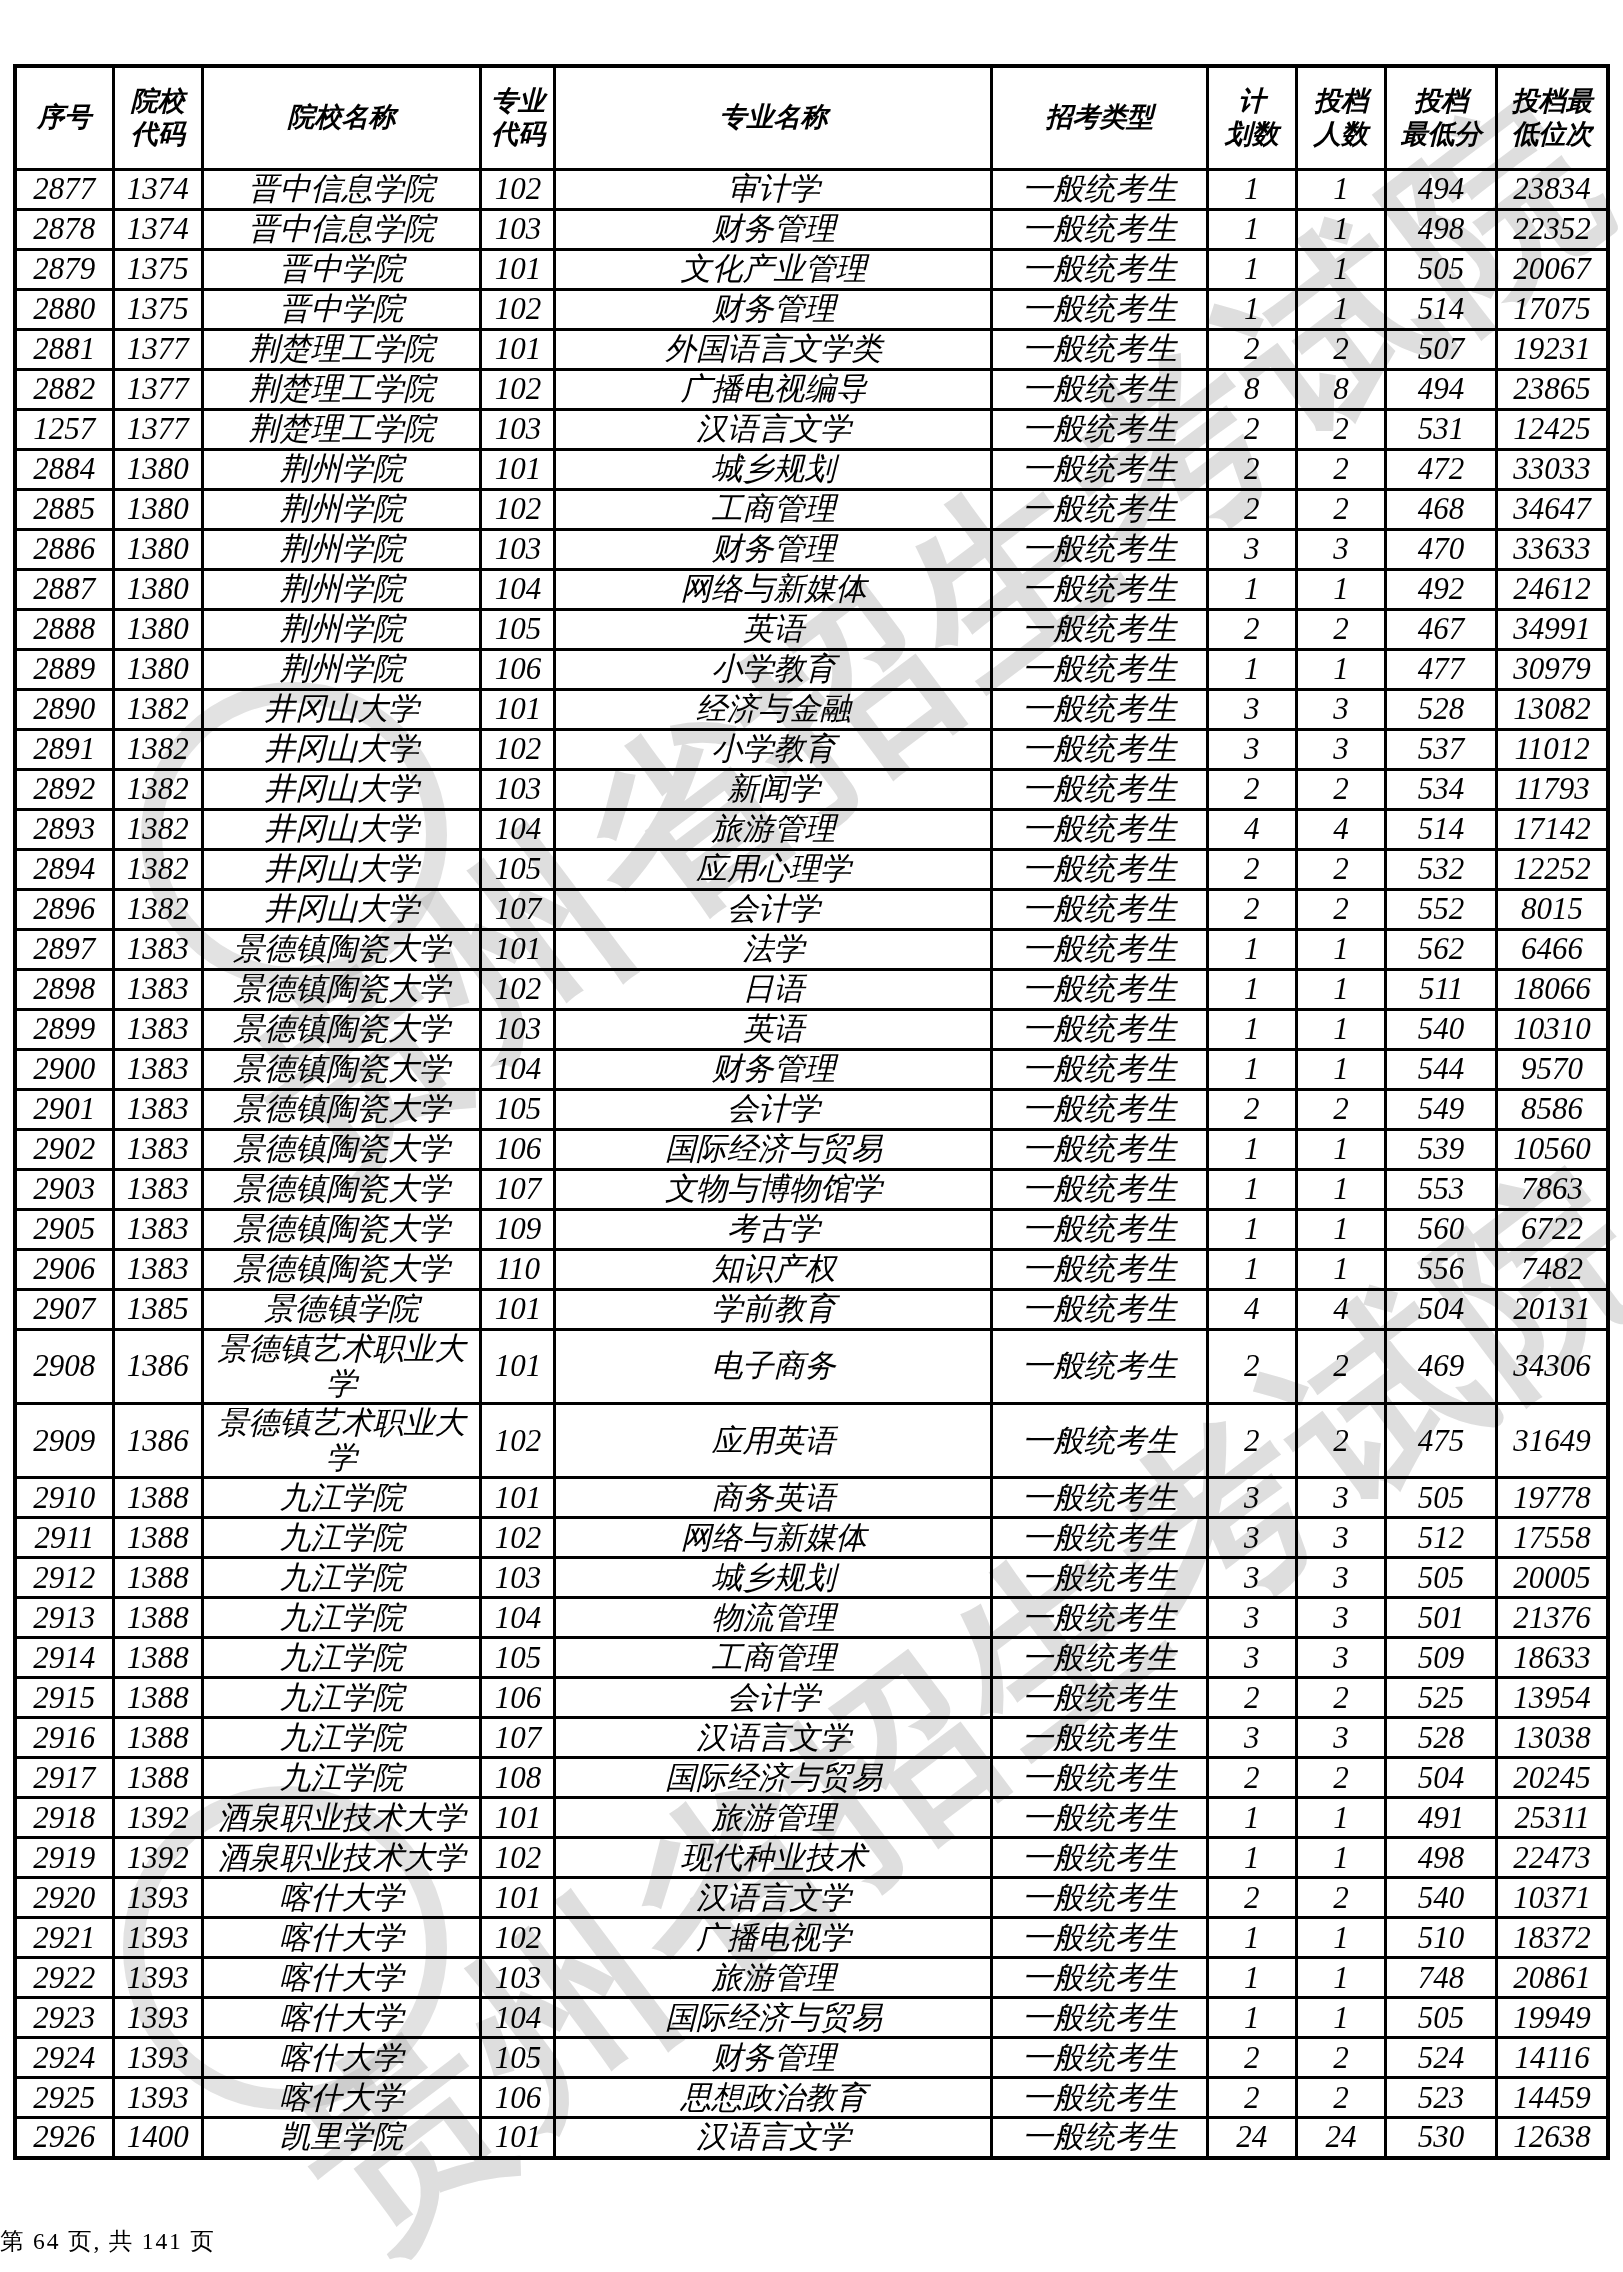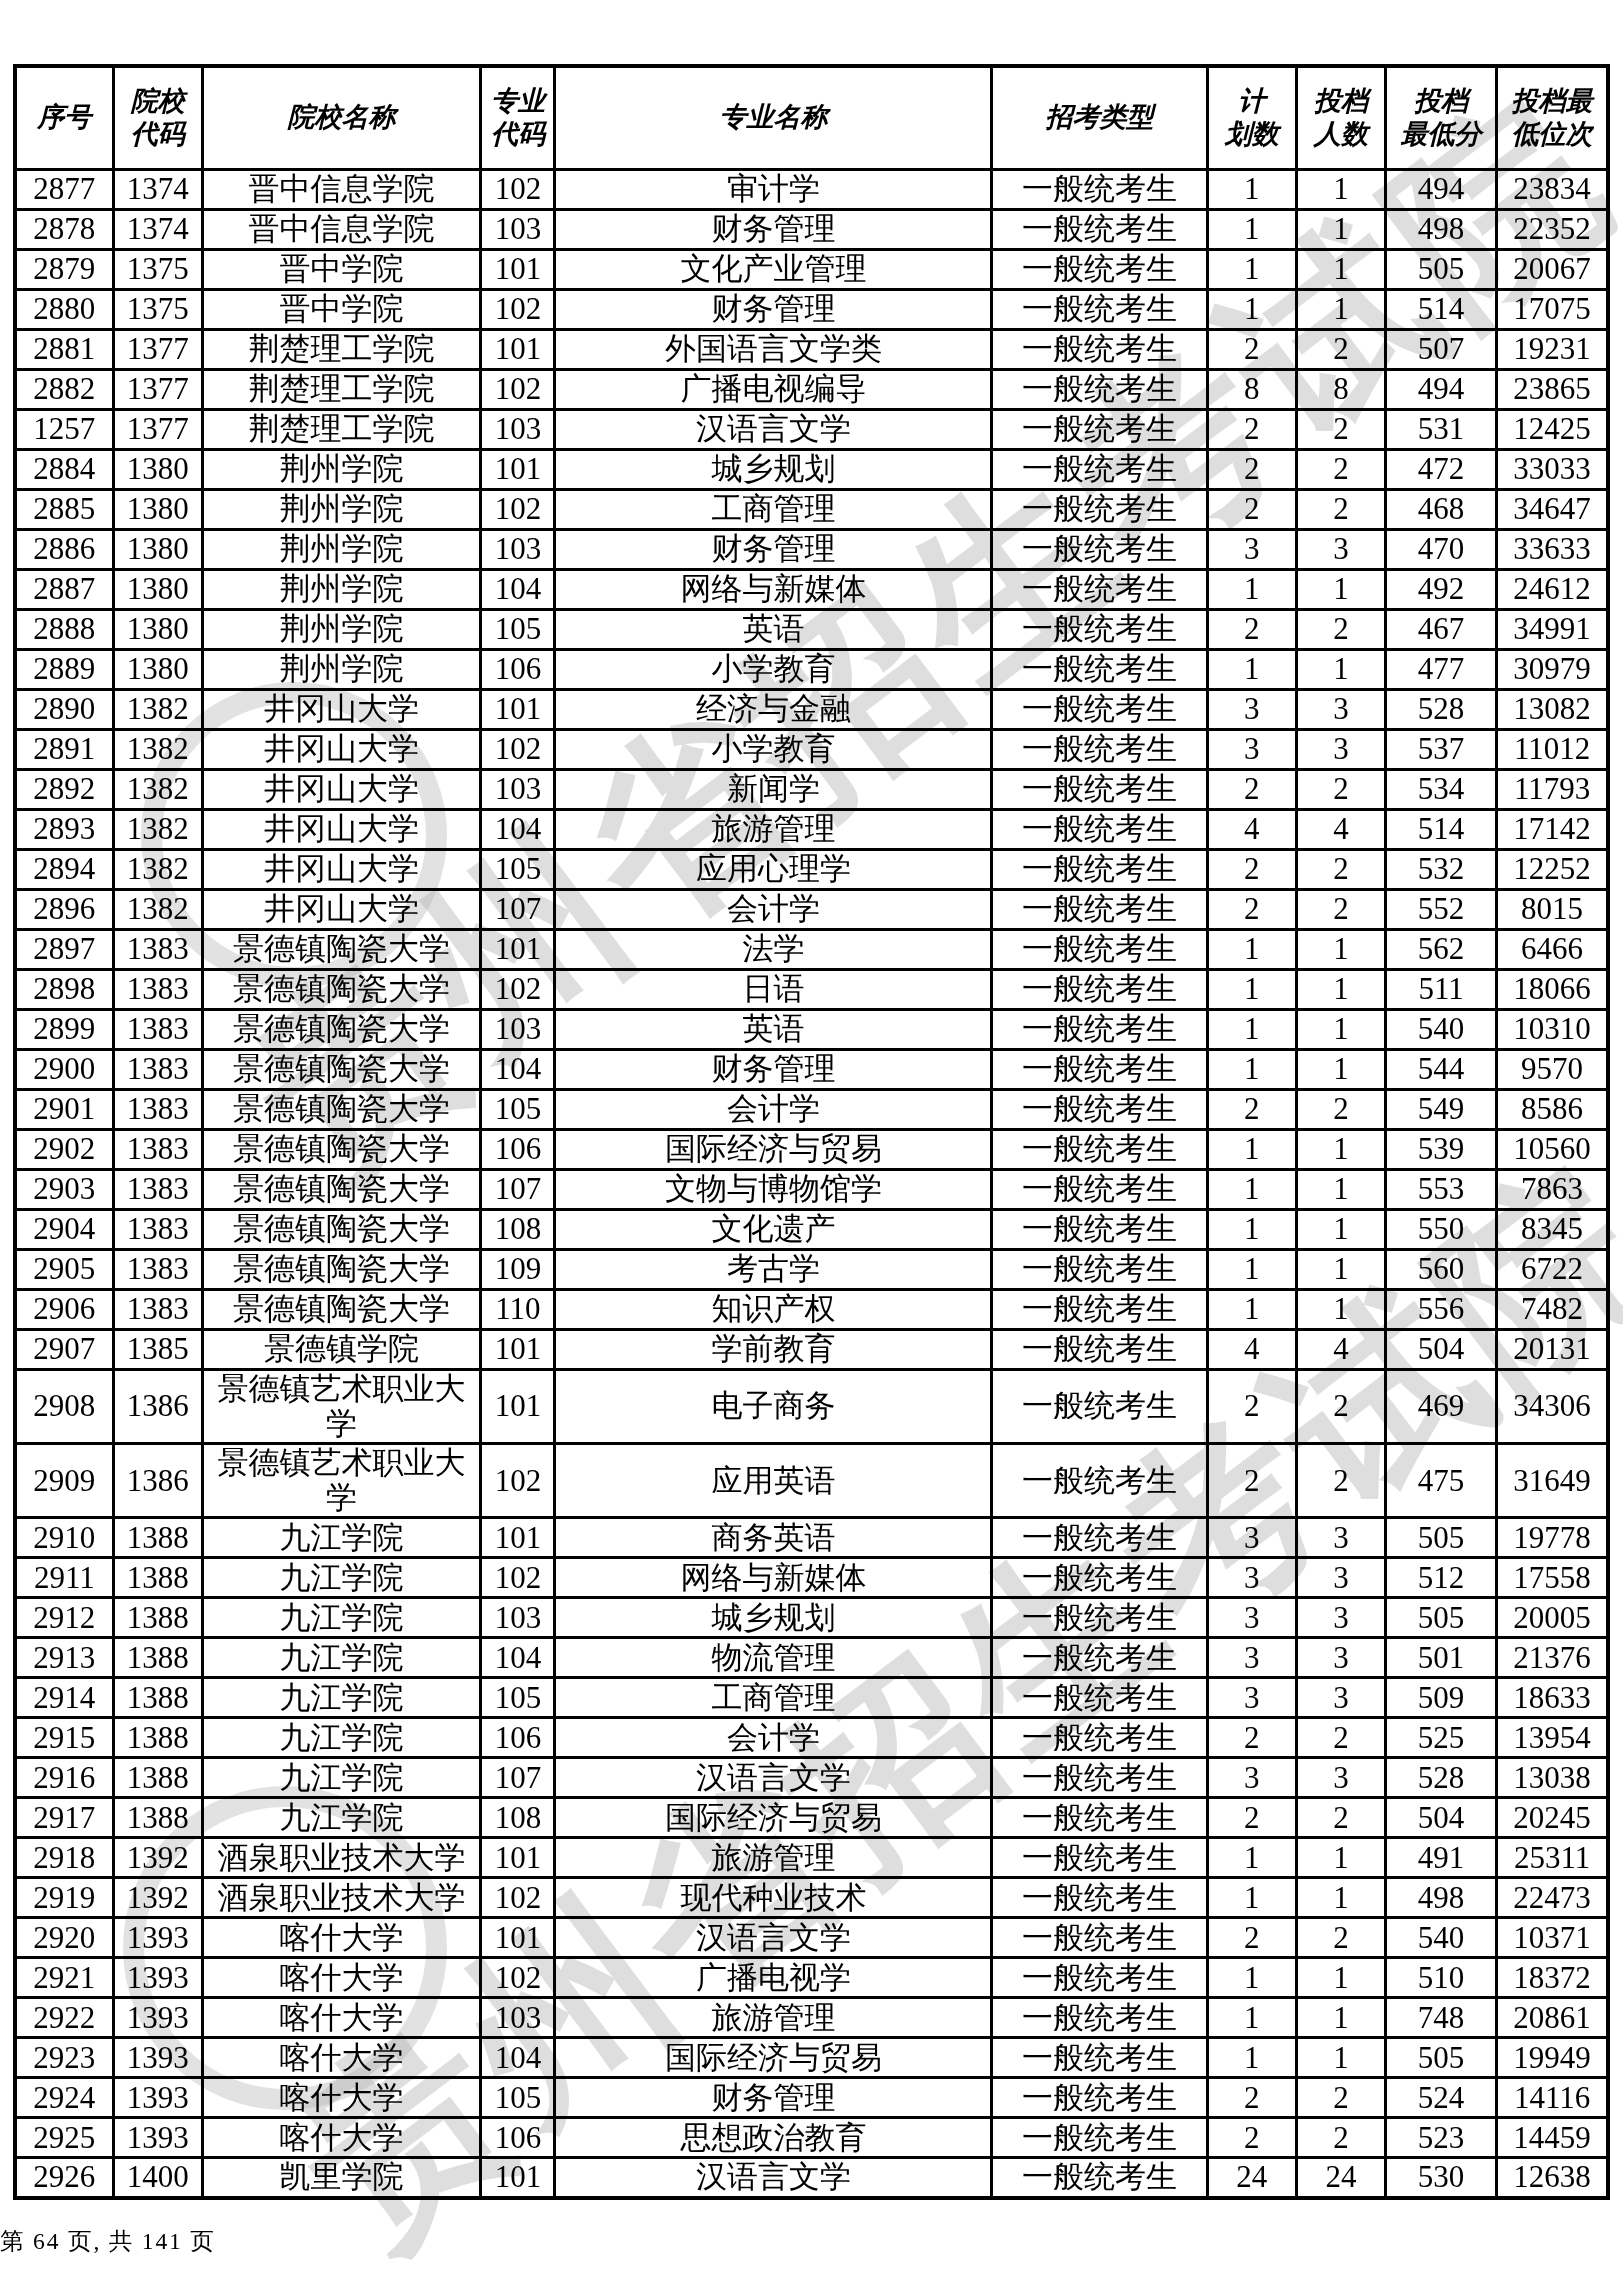--- a/index.html
+++ b/index.html
@@ -59,21 +59,21 @@
     background: transparent;
   }
   .score-table th, .score-table td {
     border: 3.2px solid #000;
     text-align: center;
     vertical-align: middle;
     padding: 0;
     overflow: hidden;
   }
   .score-table thead tr { height: 103px; font-style: italic; }
-  .score-table tbody tr { height: 40px; }
+  .score-table tbody tr { height: 40px; font-style: italic; }
   .score-table th {
     font-size: 27px;
     font-weight: bold;
     line-height: 1.22;
     white-space: pre-line;
   }
   .score-table td {
     font-size: 31px;
     font-weight: normal;
     line-height: 1.15;
@@ -454,32 +454,20 @@
           <td>景德镇陶瓷大学</td>
           <td>107</td>
           <td>文物与博物馆学</td>
           <td>一般统考生</td>
           <td>1</td>
           <td>1</td>
           <td>553</td>
           <td>7863</td>
         </tr>
         <tr>
-          <td>2904</td>
-          <td>1383</td>
-          <td>景德镇陶瓷大学</td>
-          <td>108</td>
-          <td>文化遗产</td>
-          <td>一般统考生</td>
-          <td>1</td>
-          <td>1</td>
-          <td>550</td>
-          <td>8345</td>
-        </tr>
-        <tr>
           <td>2905</td>
           <td>1383</td>
           <td>景德镇陶瓷大学</td>
           <td>109</td>
           <td>考古学</td>
           <td>一般统考生</td>
           <td>1</td>
           <td>1</td>
           <td>560</td>
           <td>6722</td>

